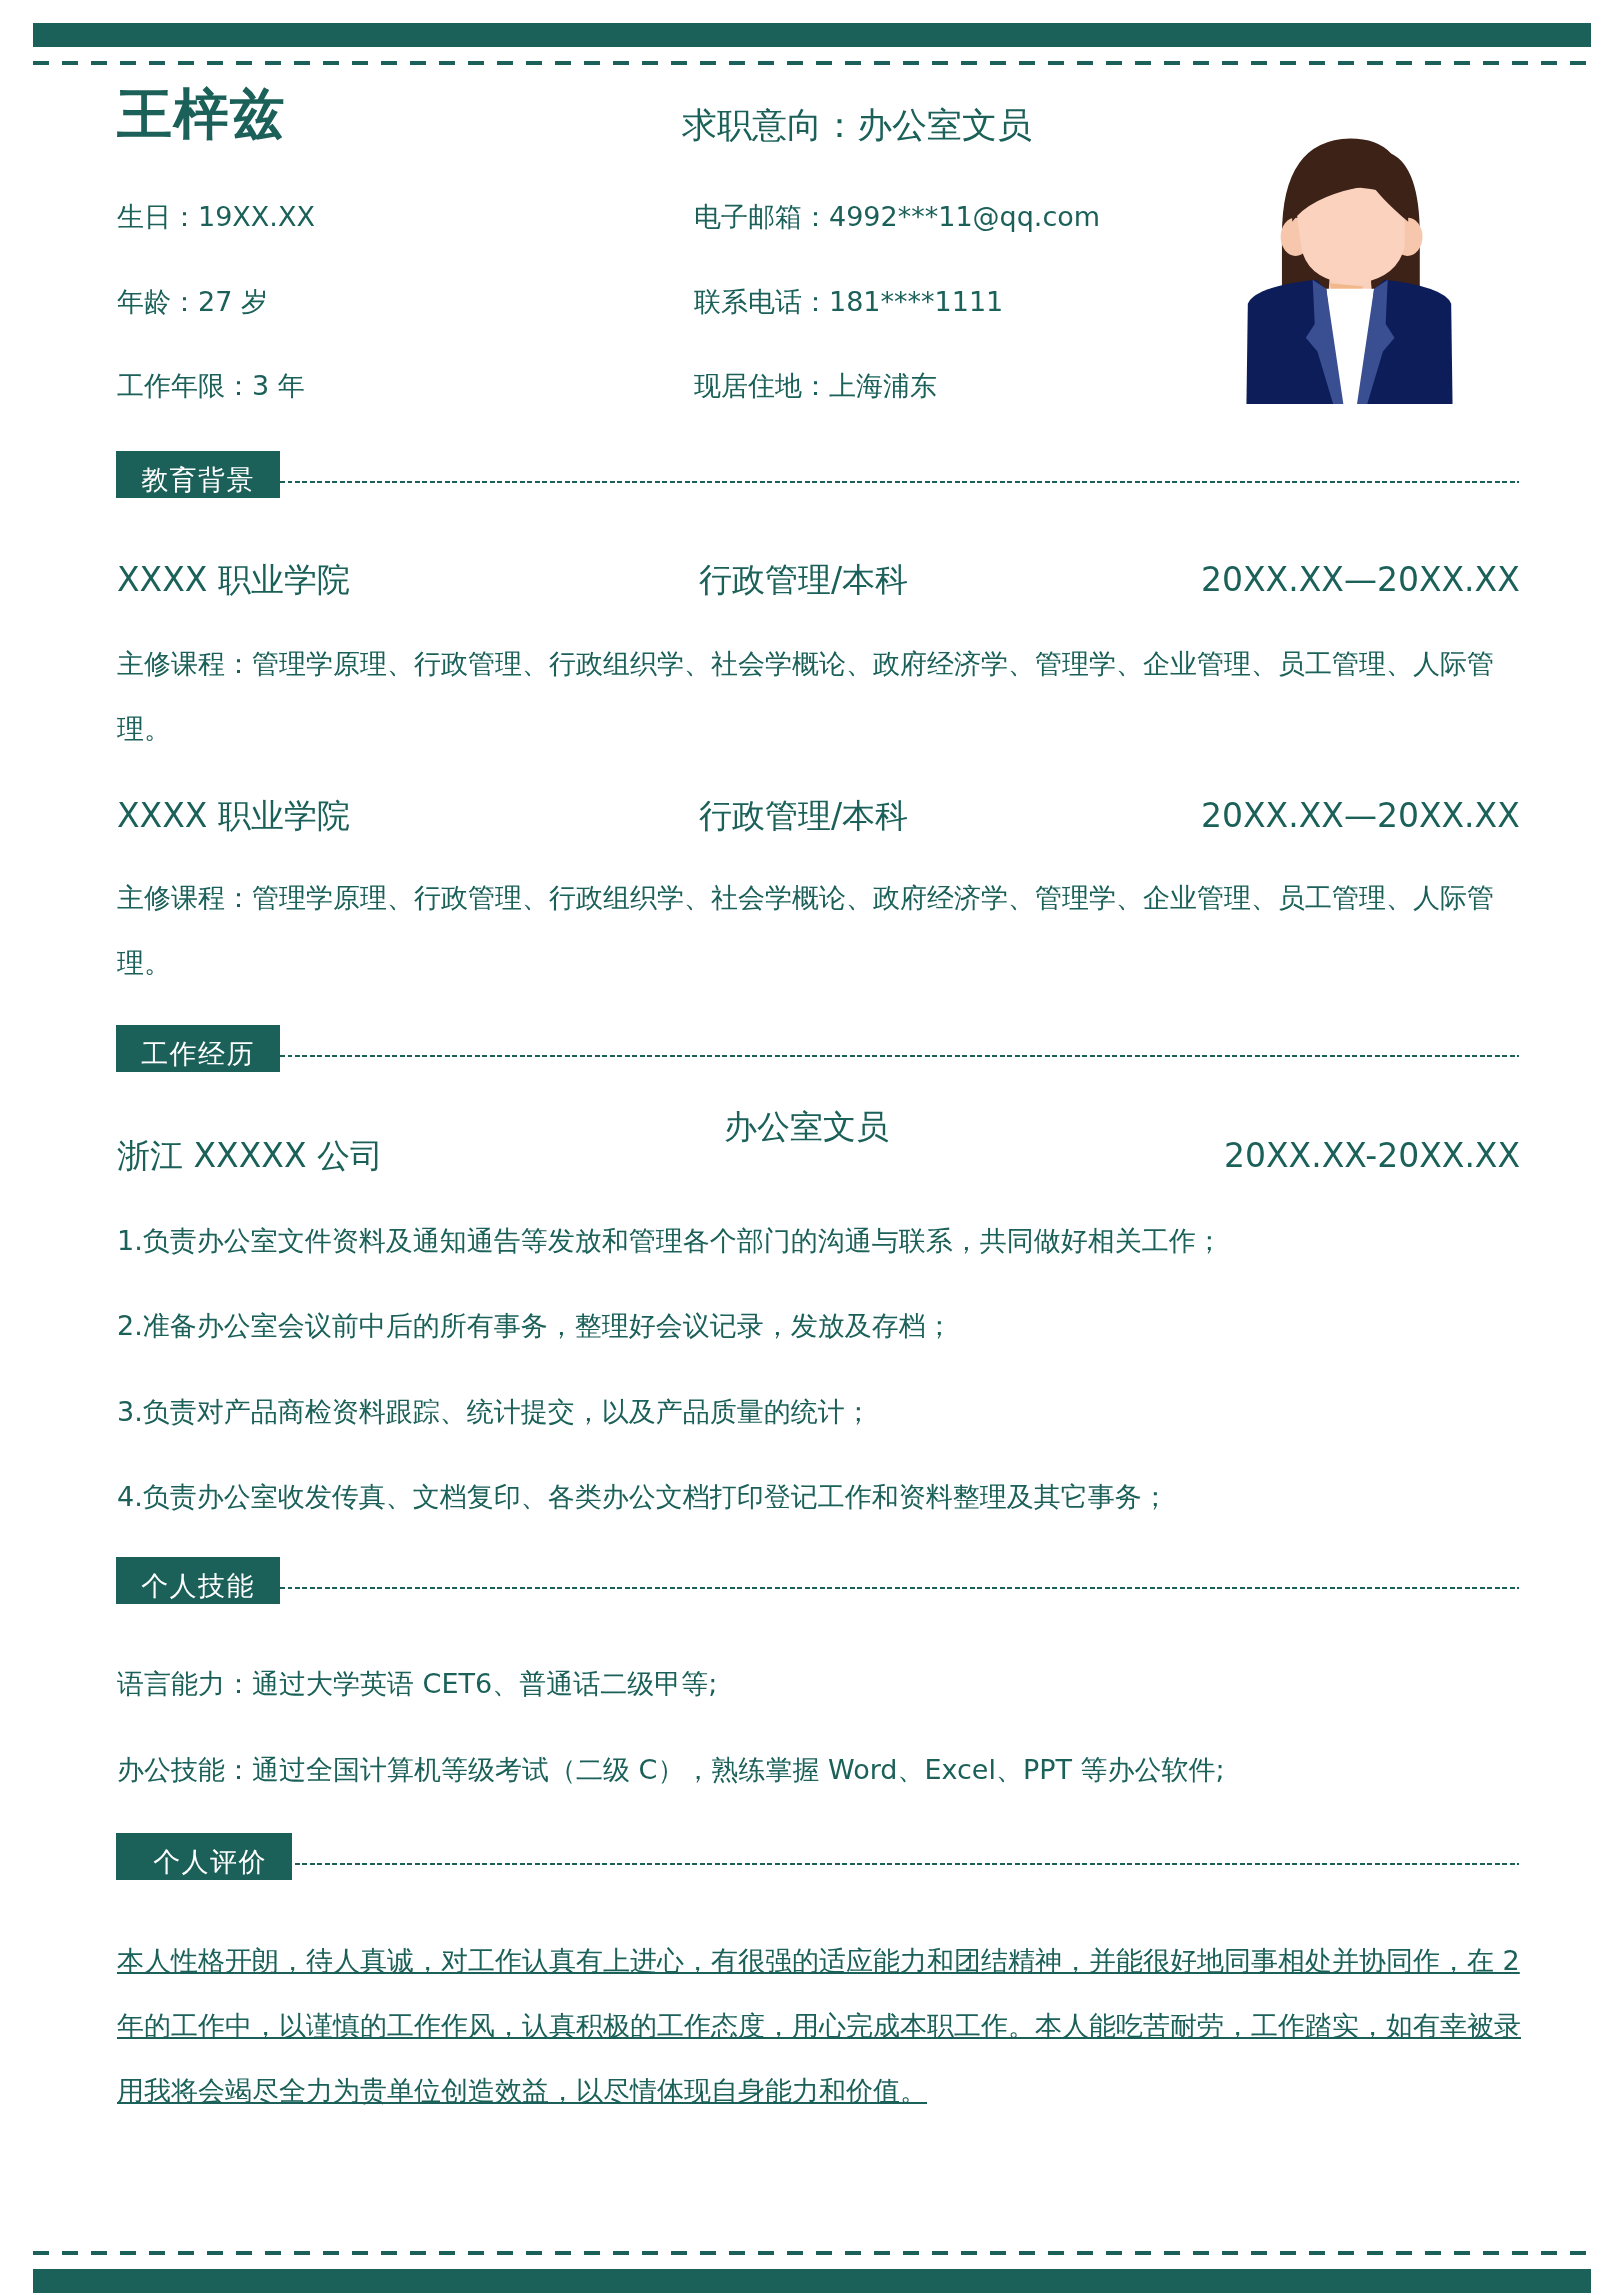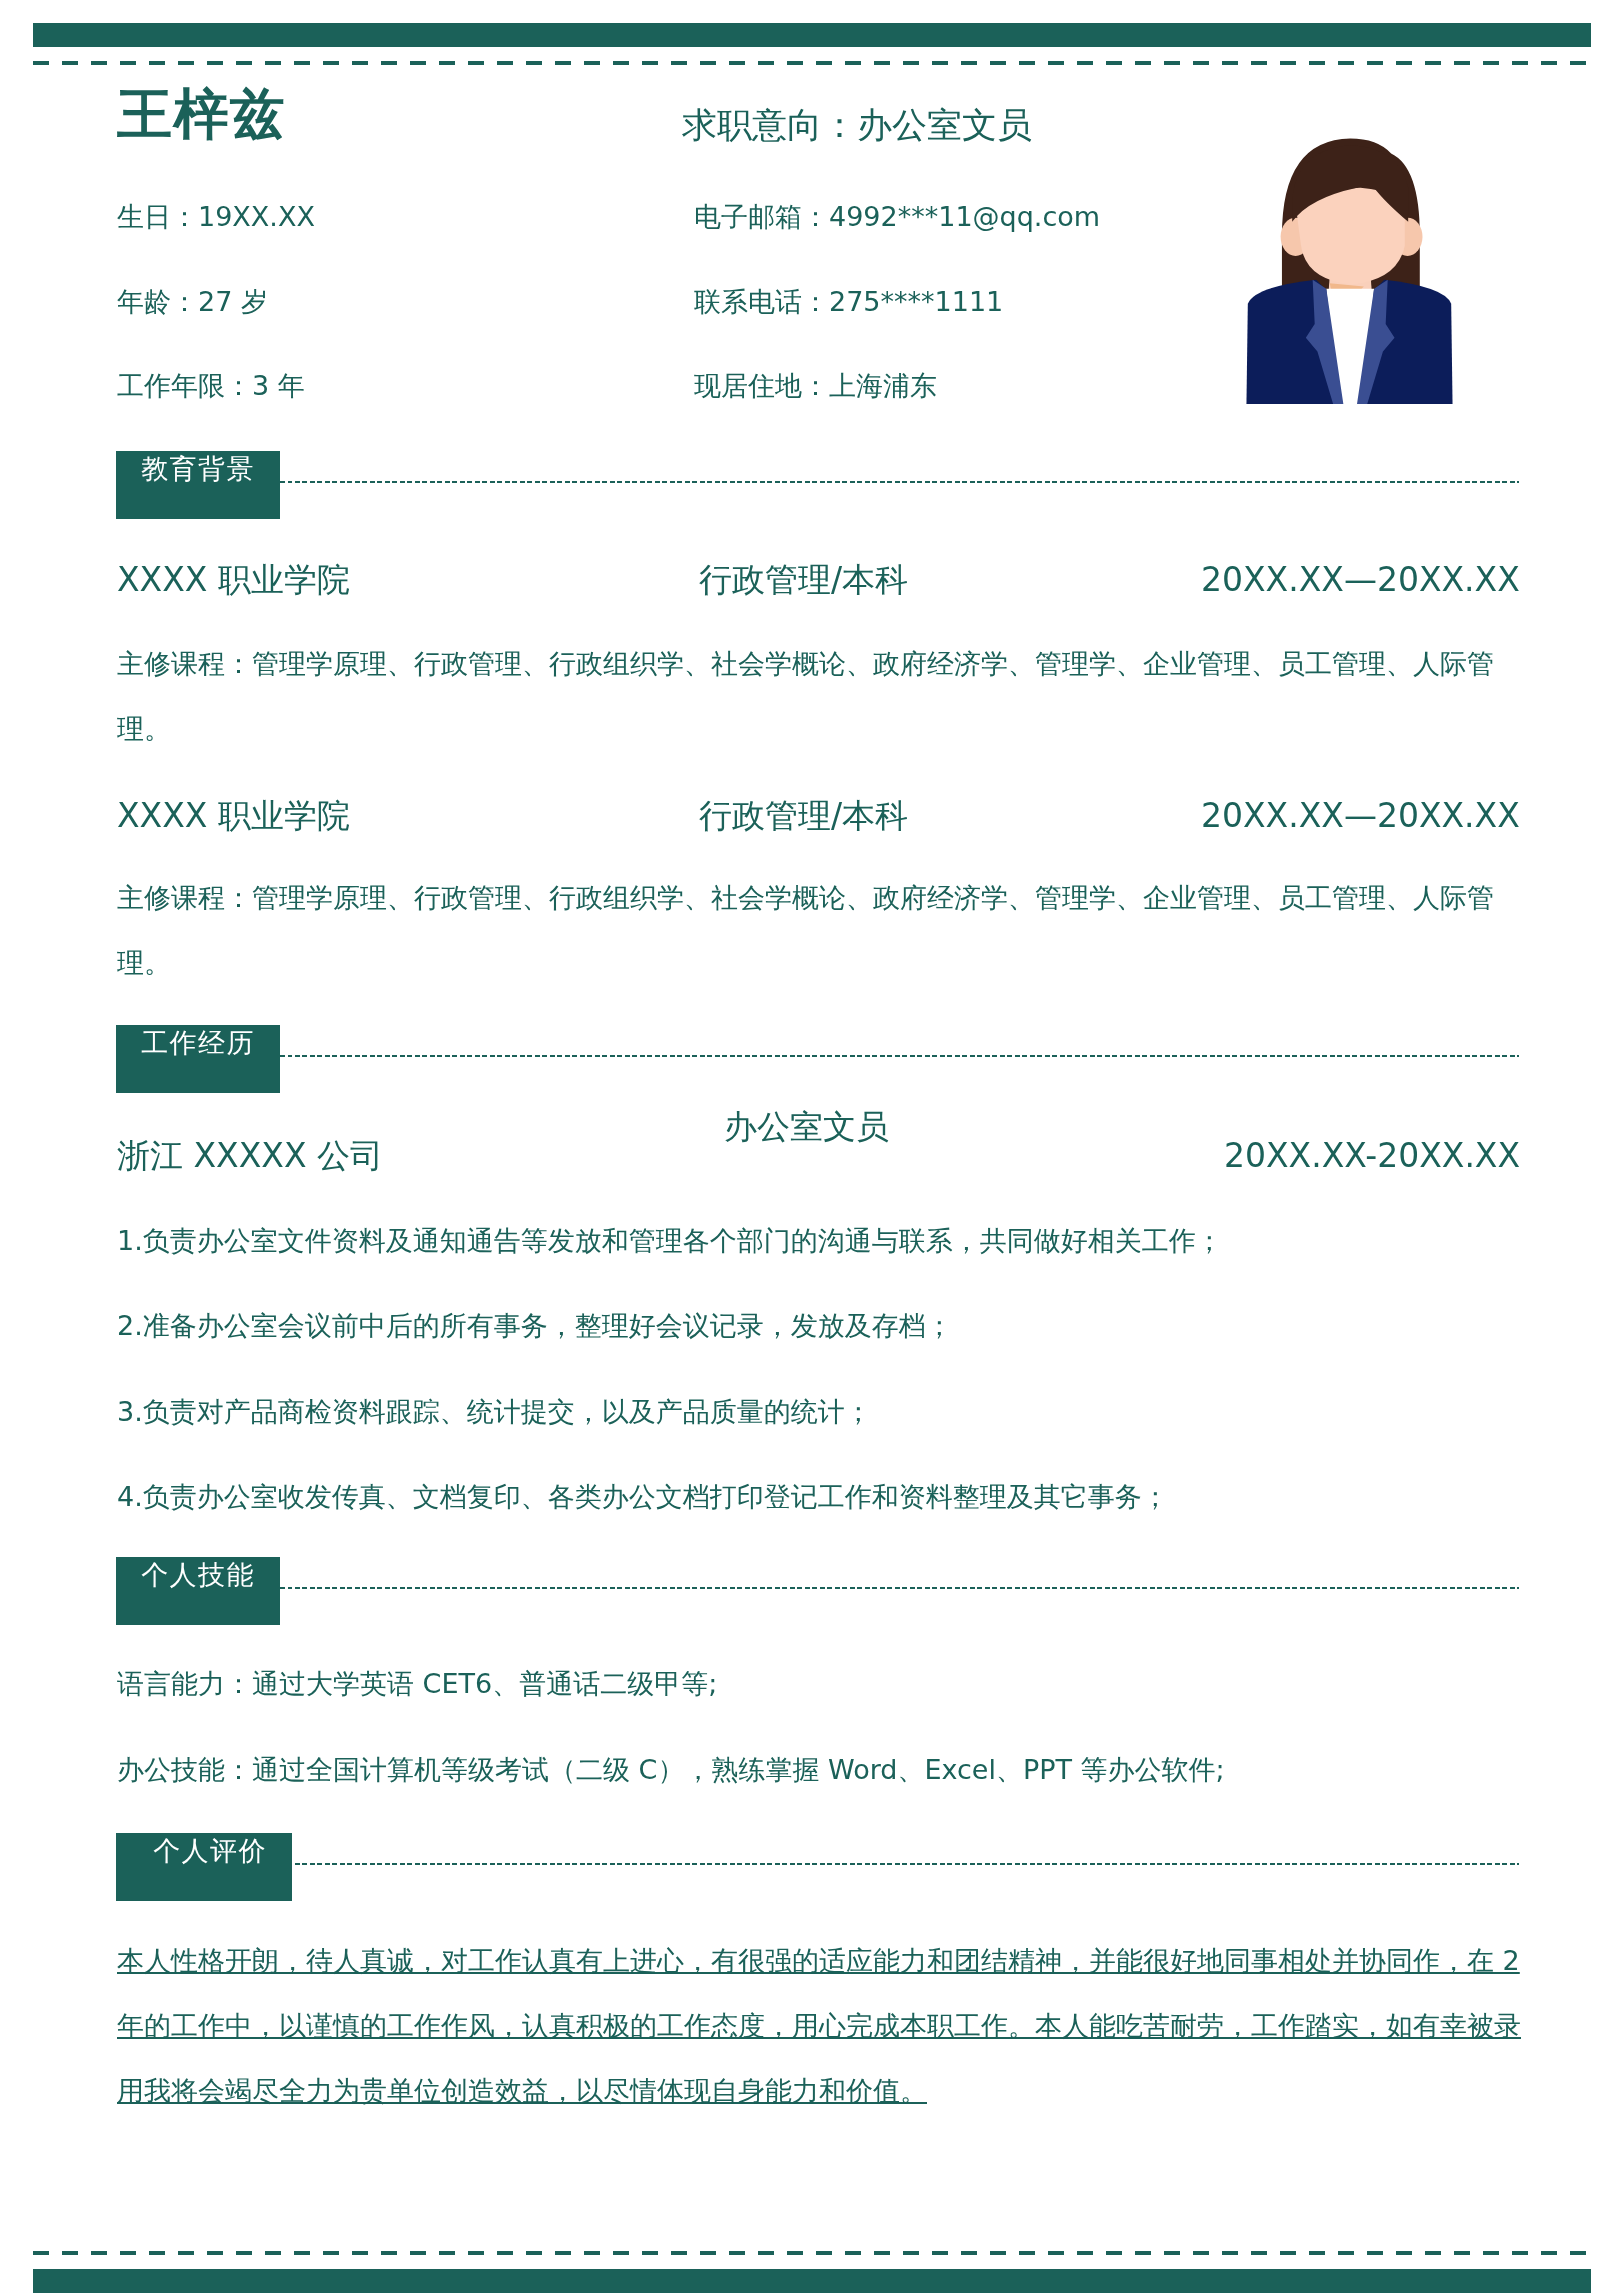--- a/index.html
+++ b/index.html
@@ -6,44 +6,44 @@
     body { width: 1623px; height: 2295px; position: relative; overflow: hidden;
            font-family: "DejaVu Sans", "Liberation Sans", sans-serif; color: #1b6159; }
     .bar { position: absolute; left: 33px; width: 1558px; height: 24px; background: #1b6159; }
     .dashrow { position: absolute; left: 33px; width: 1558px; height: 4.1px;
                background-image: repeating-linear-gradient(90deg, #1b6159 0 16.4px, transparent 16.4px 29px); }
     .abs { position: absolute; white-space: nowrap; }
     .name { left: 117px; top: 87px; font-size: 55px; font-weight: bold; letter-spacing: 1.4px; line-height: 1; }
     .intent { left: 682px; top: 108px; font-size: 35px; line-height: 1; }
     .info { font-size: 27px; line-height: 1; }
     .avatar { position: absolute; left: 1241px; top: 133px; width: 217px; height: 271px; }
-    .sec-box { position: absolute; left: 116px; width: 164px; height: 68px; background: #1b6159; color: #ffffff;
+    .sec-box { position: absolute; left: 116px; width: 164px; height: 47px; background: #1b6159; color: #ffffff;
                font-family: "DejaVu Serif", "Liberation Serif", serif; font-size: 27px;
-               display: flex; align-items: flex-start; justify-content: center; letter-spacing: 1.4px; }
+               display: flex; align-items: flex-end; justify-content: center; letter-spacing: 1.4px; }
     .sec-line { position: absolute; left: 280px; width: 1239px; height: 2px;
                 background-image: repeating-linear-gradient(90deg, #1b6159 0 4.8px, transparent 4.8px 7.5px); }
     .row-title { font-size: 33px; font-weight: normal; line-height: 1; }
     .body-text { font-size: 27px; line-height: 1; }
     .para { position: absolute; left: 117px; width: 1404px; font-size: 27px; line-height: 65px; white-space: normal; }
   </style>
 </head>
 <body>
 
 <div class="bar" style="top:23px;"></div>
 <div class="dashrow" style="top:61px;"></div>
 
 <div class="abs name">王梓兹</div>
 <div class="abs intent">求职意向：办公室文员</div>
 
 <div class="abs info" style="left:117px; top:203px;">生日：19XX.XX</div>
 <div class="abs info" style="left:117px; top:288px;">年龄：27 岁</div>
 <div class="abs info" style="left:117px; top:372px;">工作年限：3 年</div>
 
 <div class="abs info" style="left:694px; top:203px;">电子邮箱：4992***11@qq.com</div>
-<div class="abs info" style="left:694px; top:288px;">联系电话：275****1111</div>
+<div class="abs info" style="left:694px; top:288px;">联系电话：181****1111</div>
 <div class="abs info" style="left:694px; top:372px;">现居住地：上海浦东</div>
 
 <div class="avatar">
   <svg width="217" height="271" viewBox="0 0 318 397">
 
     <path d="M60 150 Q60 10 160 8 Q200 8 220 30 Q262 50 262 150 L262 300 L60 300 Z" fill="#3d2218"></path>
 
     <ellipse cx="80" cy="152" rx="22" ry="28" fill="#f6c7ac"></ellipse>
     <ellipse cx="244" cy="152" rx="22" ry="28" fill="#f6c7ac"></ellipse>
 

